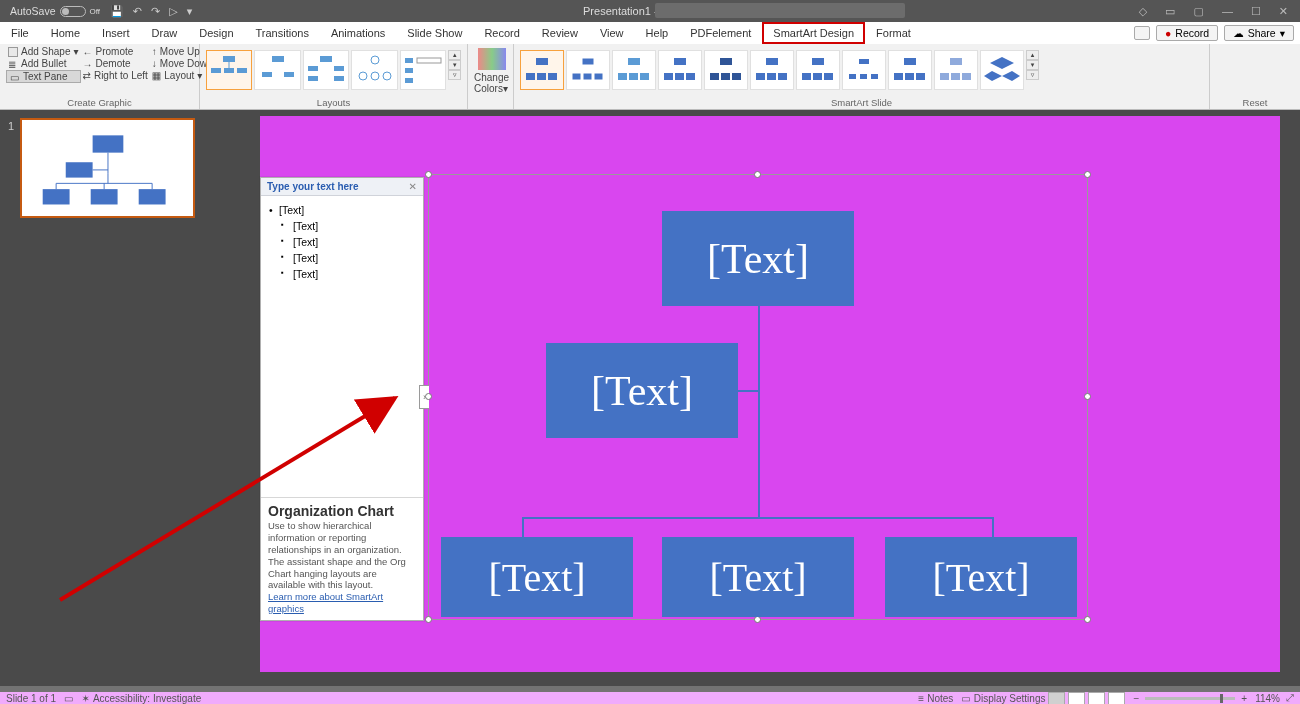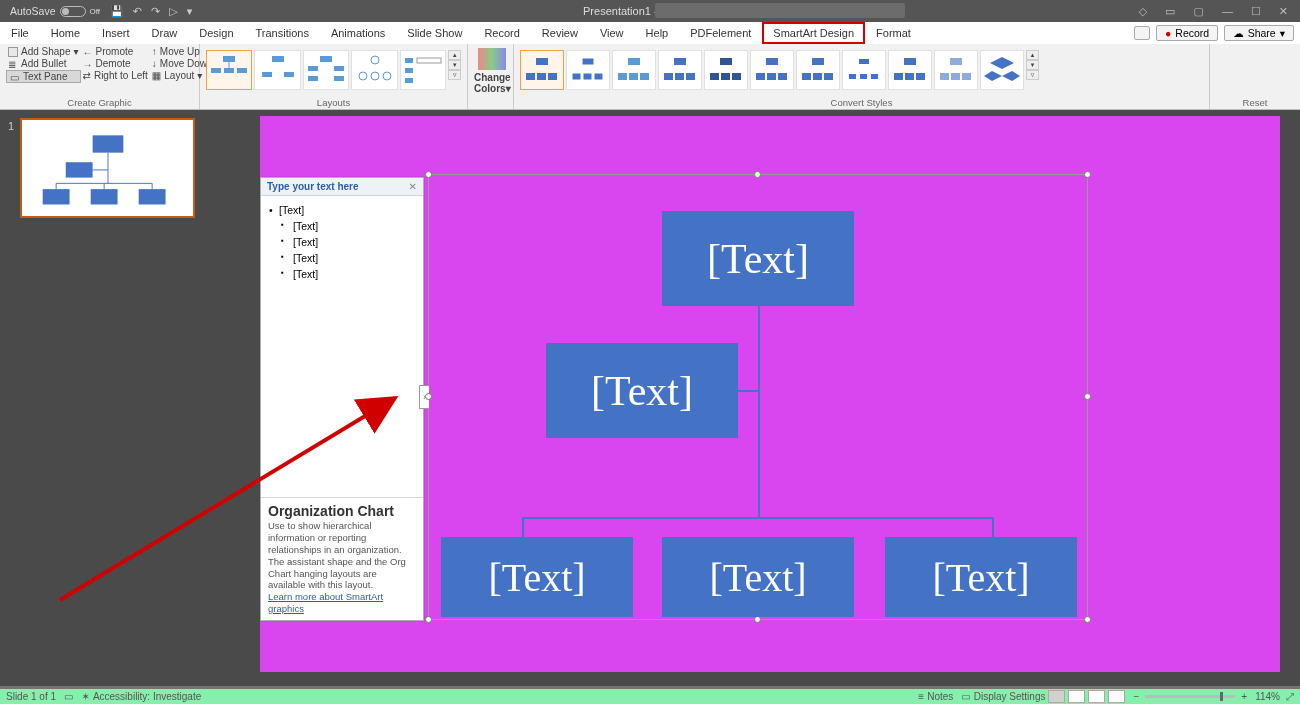--- a/index.html
+++ b/index.html
@@ -52,21 +52,21 @@
 .cmdcol { display:flex; flex-direction:column; gap:1px; }
 .cmd { display:flex; align-items:center; gap:3px; padding:0 2px; white-space:nowrap;}
 .cmd .mi{width:10px;height:10px;display:inline-block;}
 .rgroup.layouts .body { gap:0;}
 .layout-tile {
   width:48px; height:40px; border:1px solid #e0e0e0; background:#fff; margin-right:2px;
   display:flex; align-items:center; justify-content:center;
 }
 .layout-tile .lt-svg{width:40px;height:32px;}
 .layout-tile.sel{border-color:#f7a13d;background:#fff5ea;}
-.change-colors { width:40px; line-height:1.1;font-weight:bold; }
+.change-colors { width:40px; line-height:1.1; }
 .change-colors .swatch{width:28px;height:22px;background:linear-gradient(90deg,#e88,#8c8,#88e);margin:2px auto;}
 .style-tile {
   width:44px;height:40px;border:1px solid #e0e0e0;background:#fff;margin-right:2px;
   display:flex;align-items:center;justify-content:center;
 }
 .style-tile svg{width:36px;height:30px;}
 .style-tile.sel{border-color:#f7a13d;background:#fff5ea;}
 .bigbtn { width:40px; text-align:center; line-height:1.1;}
 .bigbtn .bicon{width:22px;height:20px;background:#ddd;margin:2px auto;border-radius:2px;}
 .scroll-updown{width:13px;display:flex;flex-direction:column;}
@@ -135,21 +135,21 @@
   font-size:9.5px;color:#555;line-height:1.25;
 }
 .textpane .tpfoot b{font-size:14px;color:#333;}
 .textpane .tpfoot a{color:#2a5db0;text-decoration:underline;}
 
 
 .redarrow{position:absolute;pointer-events:none;}
 
 
 .status{
-  position:absolute;bottom:0;left:0;right:0;height:18px;background:#86efac;border-top:3px solid #737373;
+  position:absolute;bottom:0;left:0;right:0;height:18px;background:#f0abfc;border-top:6px solid #737373;
   font-size:10px;color:#555;display:flex;align-items:center;padding:0 6px;
 }
 .status .gap{flex:1;}
 .status .s-item{display:flex;align-items:center;gap:3px;margin-left:8px;}
 .status .viewbtn{width:17px;height:13px;border:1px solid #aaa;background:#fff;margin-left:3px;}
 .status .viewbtn.active{background:#d0d0d0;}
 .status .zslider{width:90px;height:3px;background:#bbb;position:relative;margin:0 6px;}
 .status .zslider::after{content:"";position:absolute;right:12px;top:-3px;width:3px;height:9px;background:#666;}
 </style>
 </head>
@@ -415,21 +415,21 @@
             <polygon points="8,16 18,21 8,26 0,21" fill="#4472c4"></polygon>
             <polygon points="28,16 36,21 28,26 18,21" fill="#4472c4"></polygon>
           </svg>
         </div>
       <div class="scroll-updown">
           <div>▴</div>
           <div>▾</div>
           <div>▿</div>
         </div>
     </div>
-    <div class="glabel">Convert Styles</div>
+    <div class="glabel">SmartArt Slide</div>
   </div>
 
   <div class="rgroup" style="width:90px;border-right:none;">
     <div class="glabel">Reset</div>
   </div>
 </div>
 <span class="collapse">⌃</span>
 
 
 <div class="workspace">

